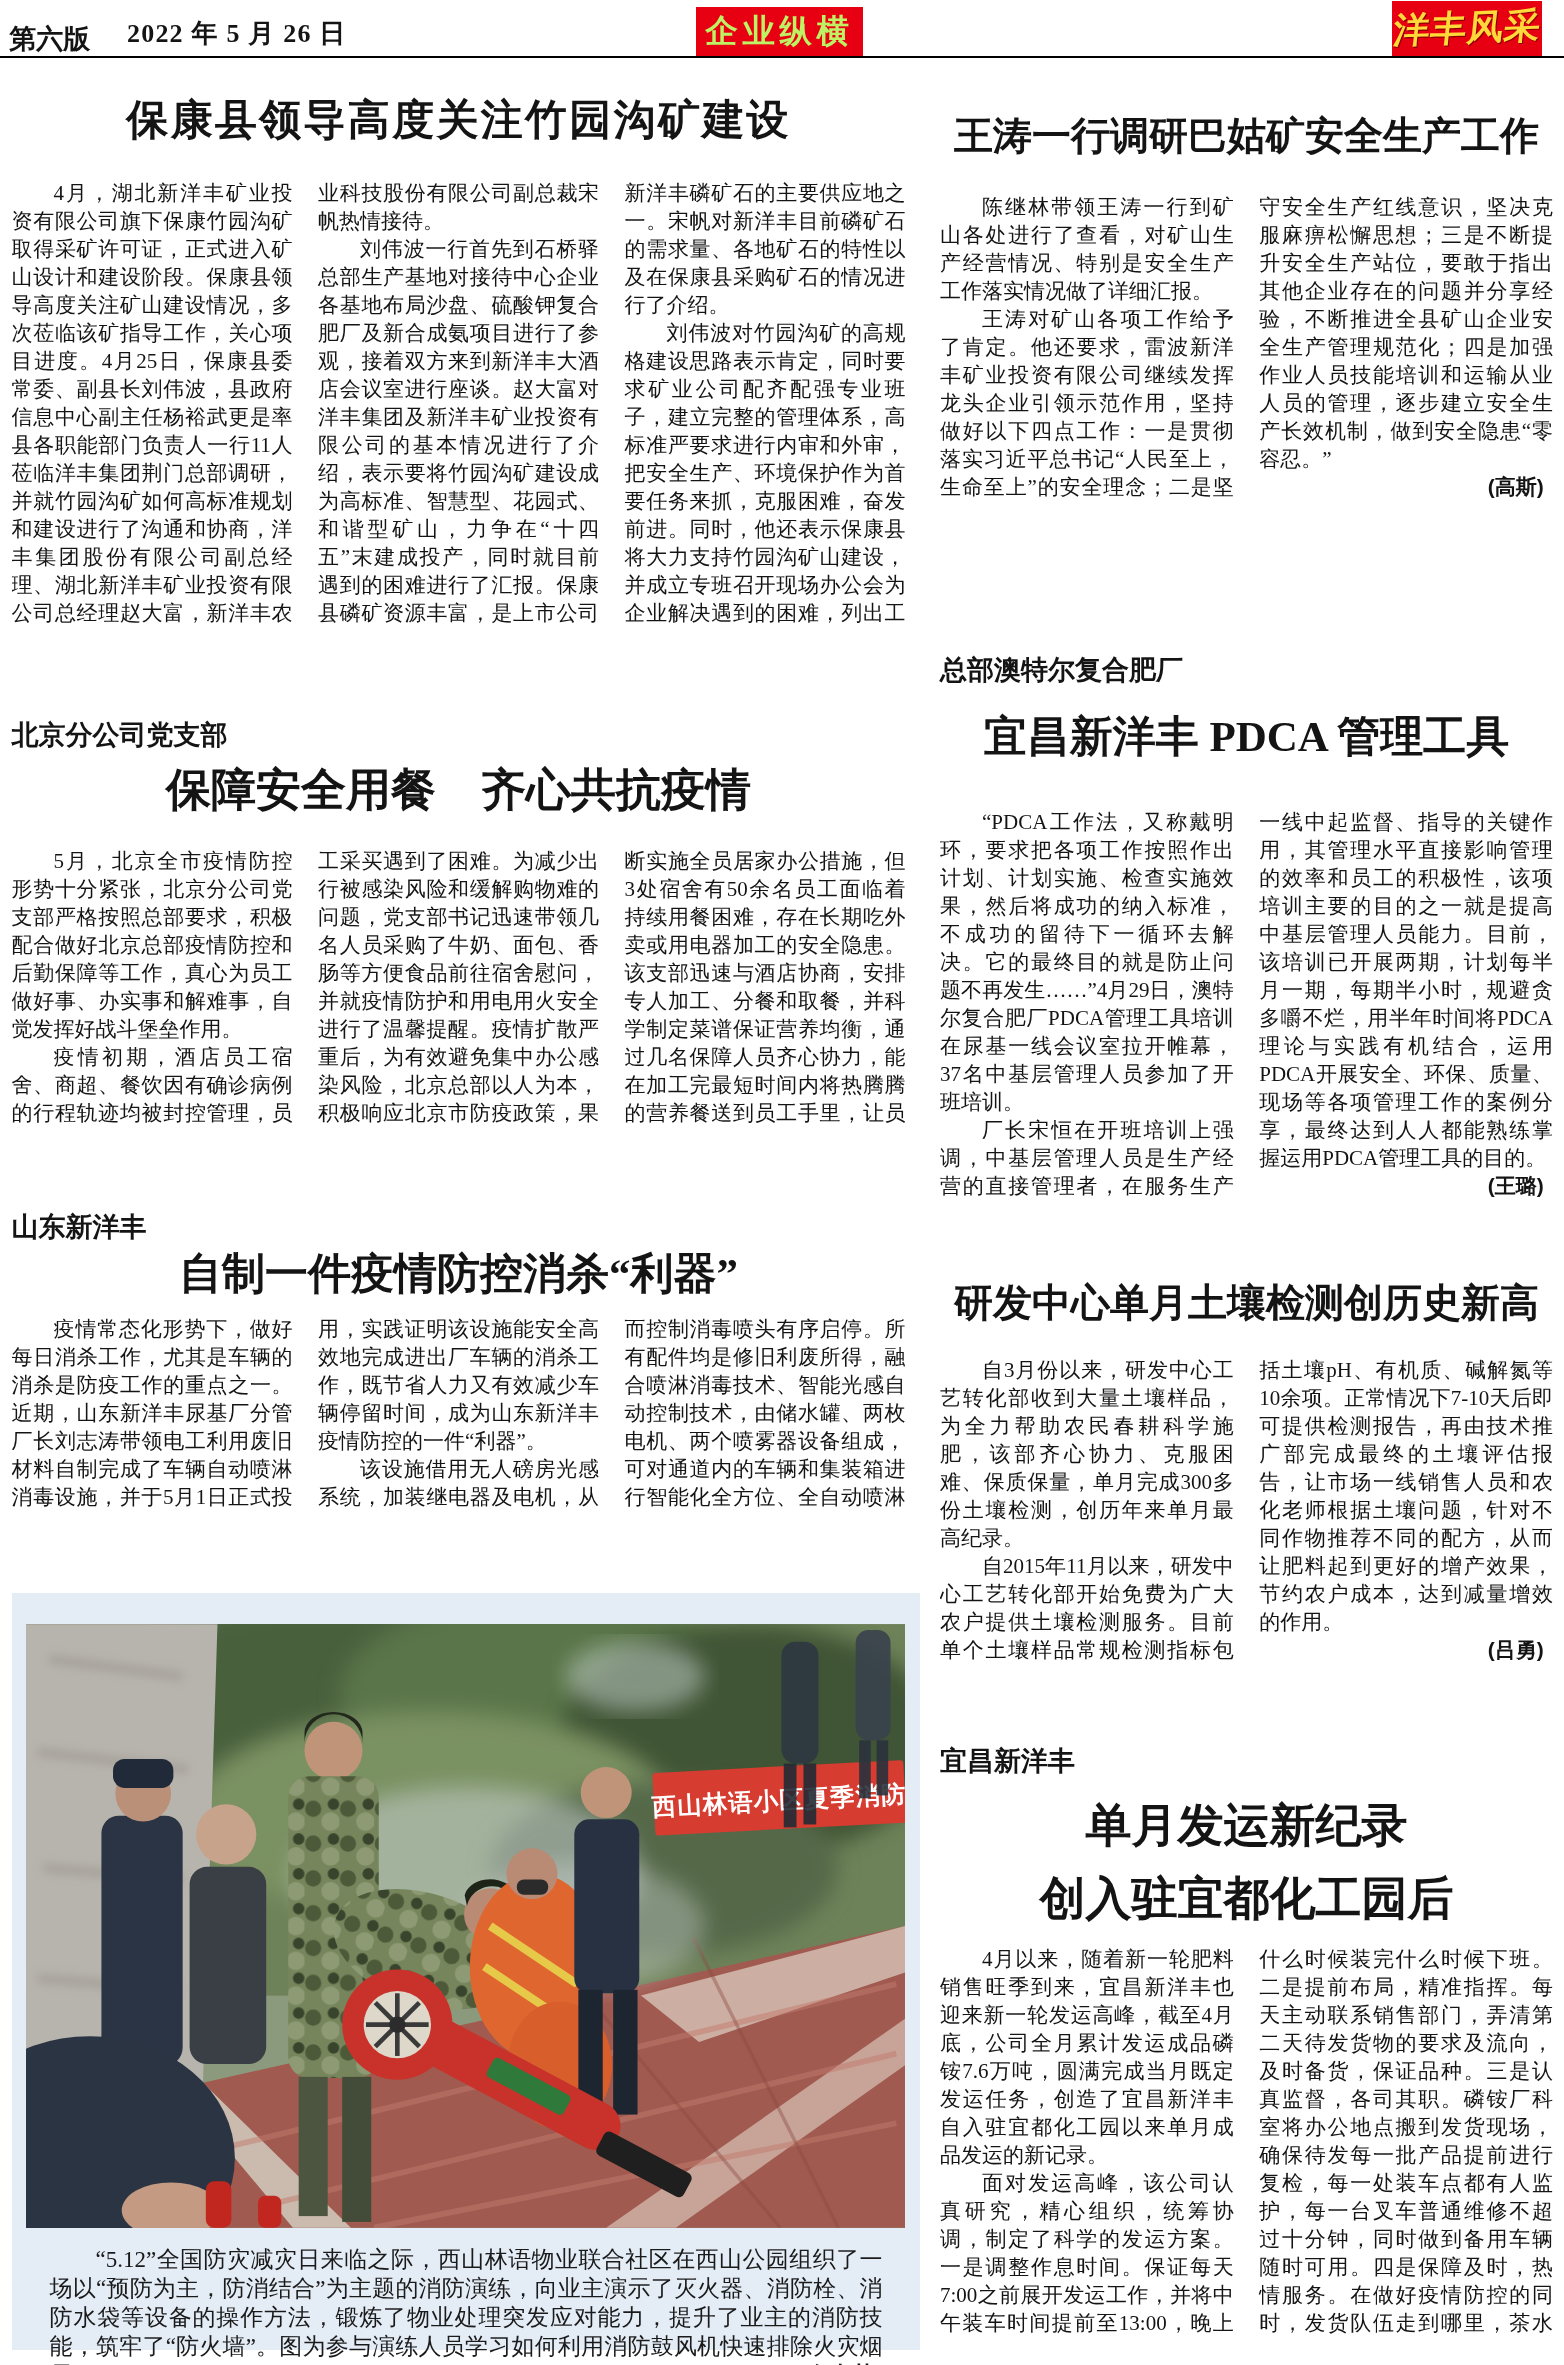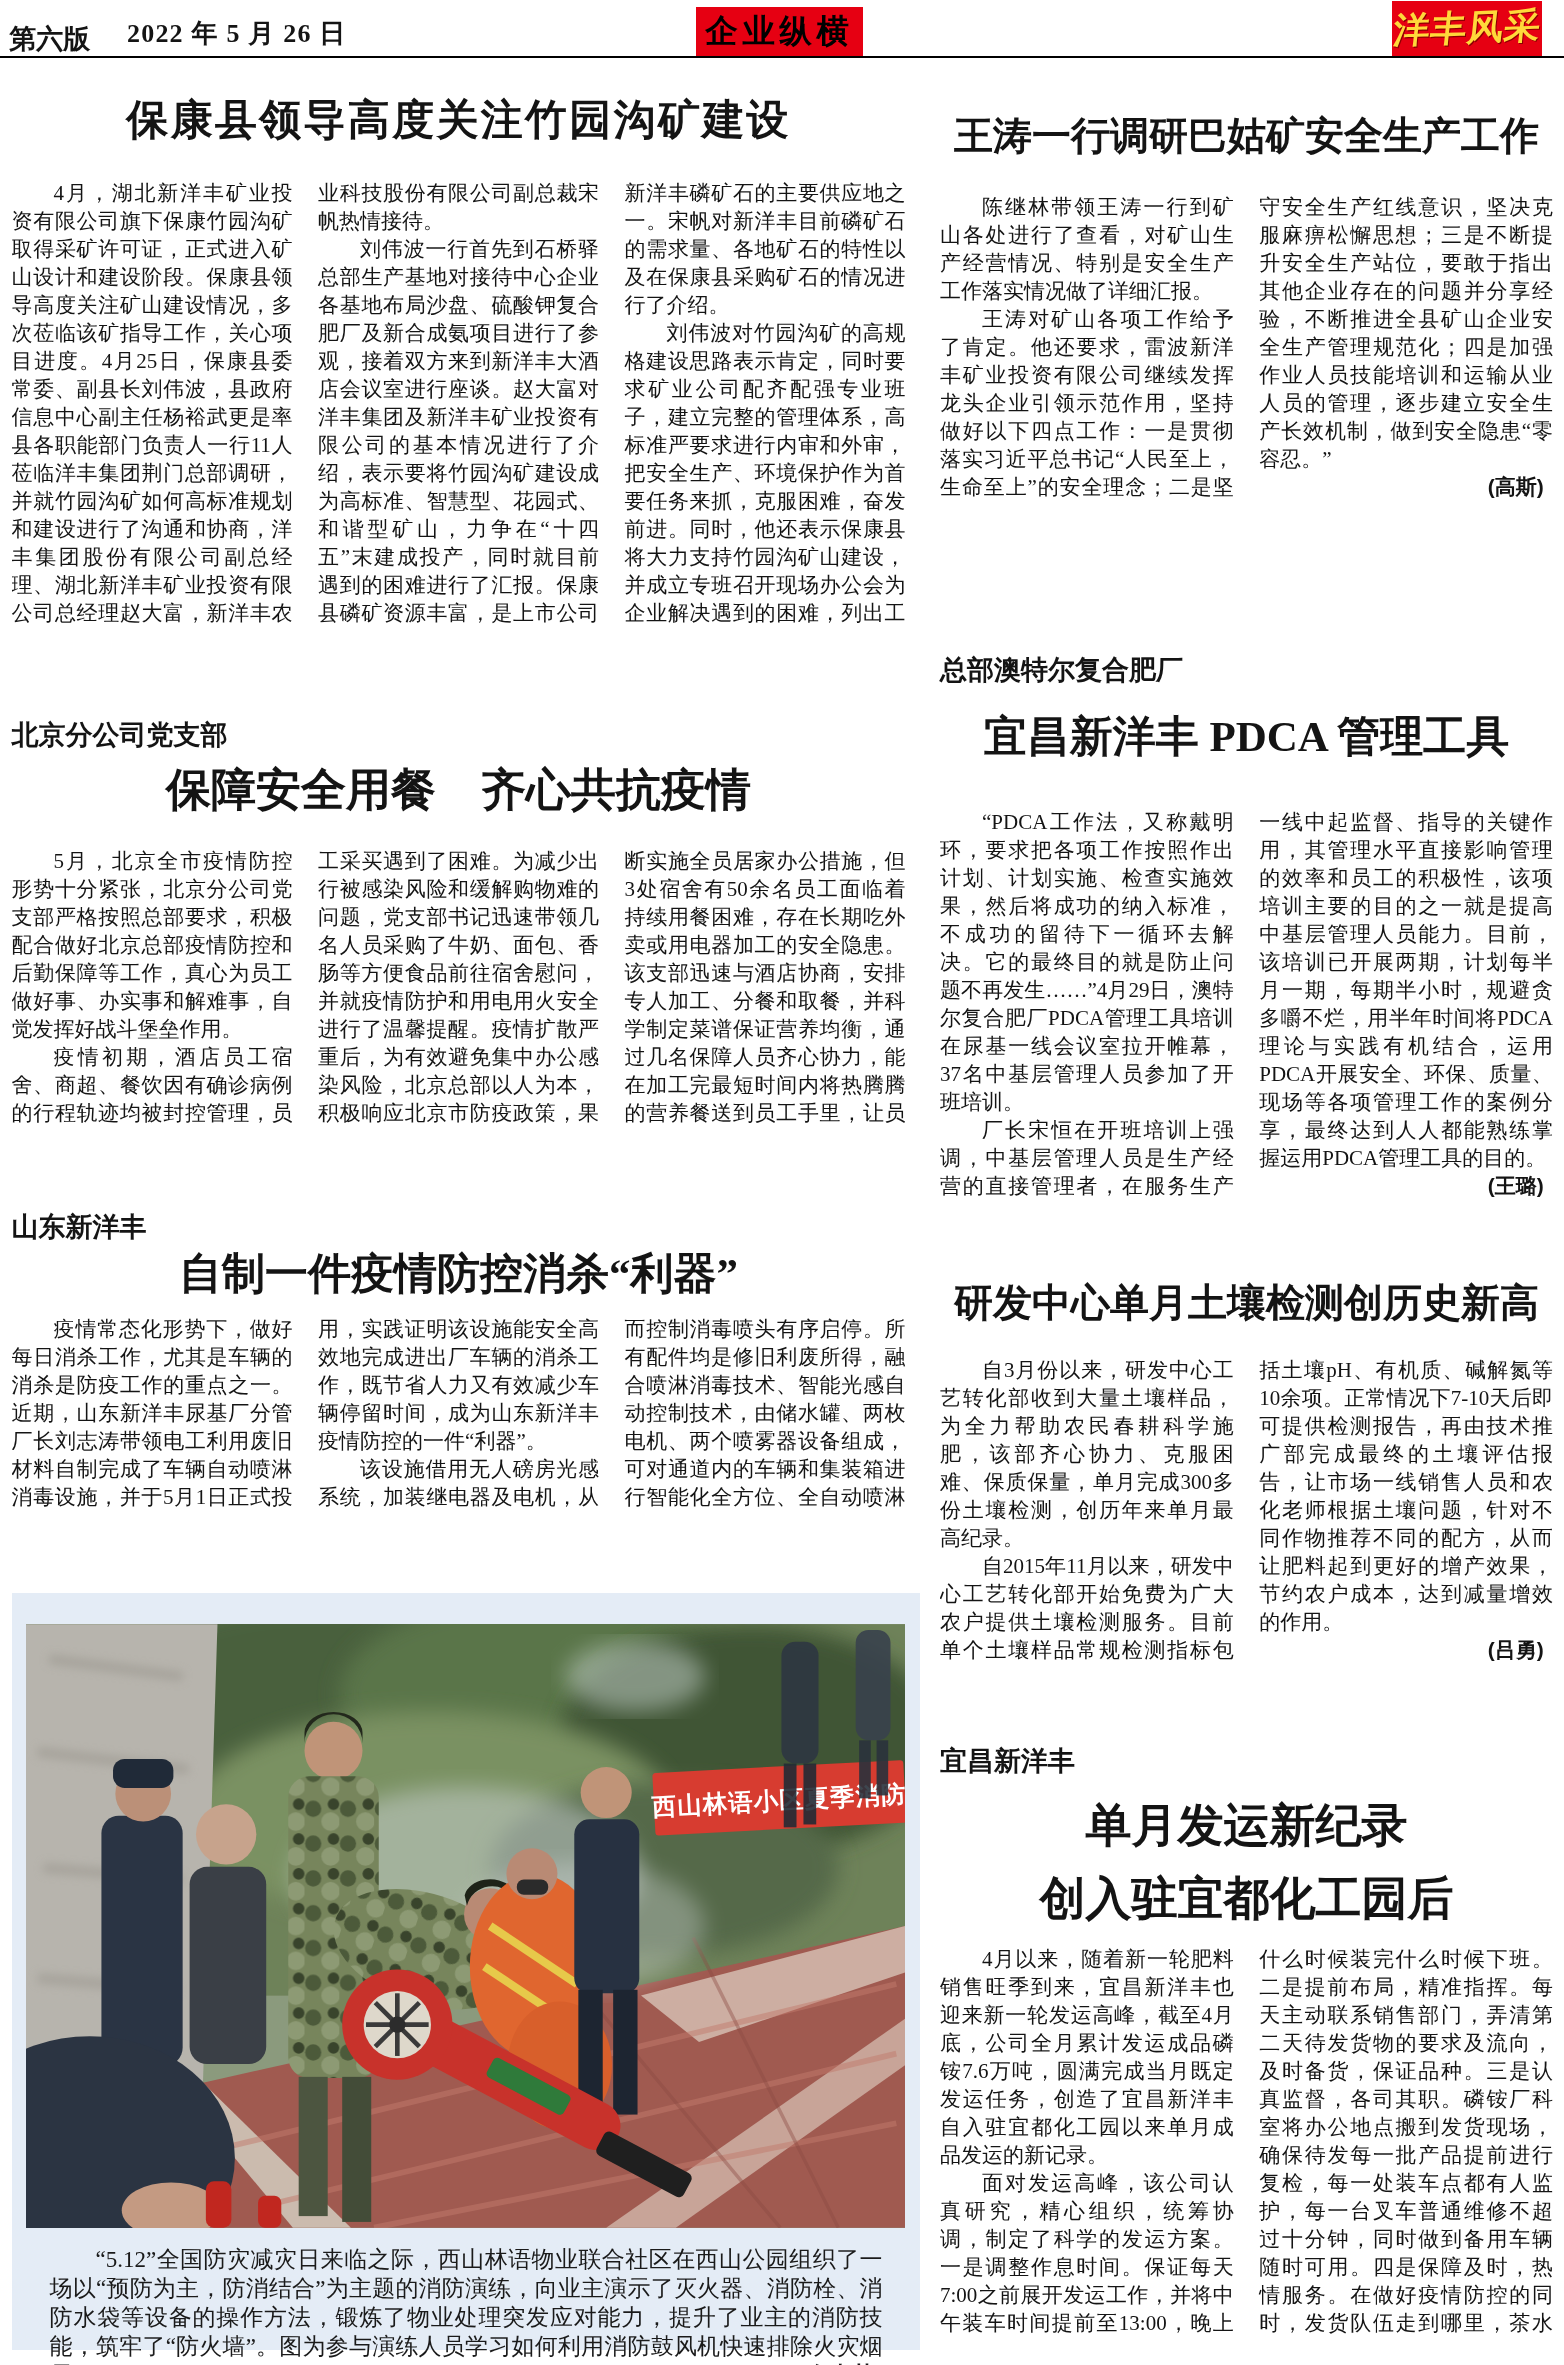--- a/index.html
+++ b/index.html
@@ -7,21 +7,21 @@
     width:1565px; height:2366px; position:relative;
     background:#ffffff; color:#141414;
     font-family:"Liberation Serif","DejaVu Serif",serif;
     overflow:hidden;
   }
   
   .edition { position:absolute; left:9.3px; top:21px; font-family:"Liberation Sans","DejaVu Sans",sans-serif; font-weight:bold; font-size:27px; }
   .date { position:absolute; left:127px; top:16.3px; font-weight:bold; font-size:26px; letter-spacing:1.2px; }
   .section-badge {
     position:absolute; left:696px; top:7px; width:167px; height:49px;
-    background:#e60012; color:#000000; display:flex; align-items:center; justify-content:center;
+    background:#e60012; color:#bef264; display:flex; align-items:center; justify-content:center;
     font-family:"Liberation Sans","DejaVu Sans",sans-serif; font-weight:bold; font-size:32.5px; letter-spacing:4.6px;
   }
   .masthead {
     position:absolute; left:1392px; top:1.2px; width:150px; height:55px;
     background:#e60012; display:flex; align-items:center; justify-content:center;
   }
   .masthead span {
     color:#ffd83a; font-weight:bold; font-size:36px; letter-spacing:0.6px;
     transform:skewX(-8deg) rotate(-2deg);
     text-shadow:1.2px 1.2px 0 #8c0000;

